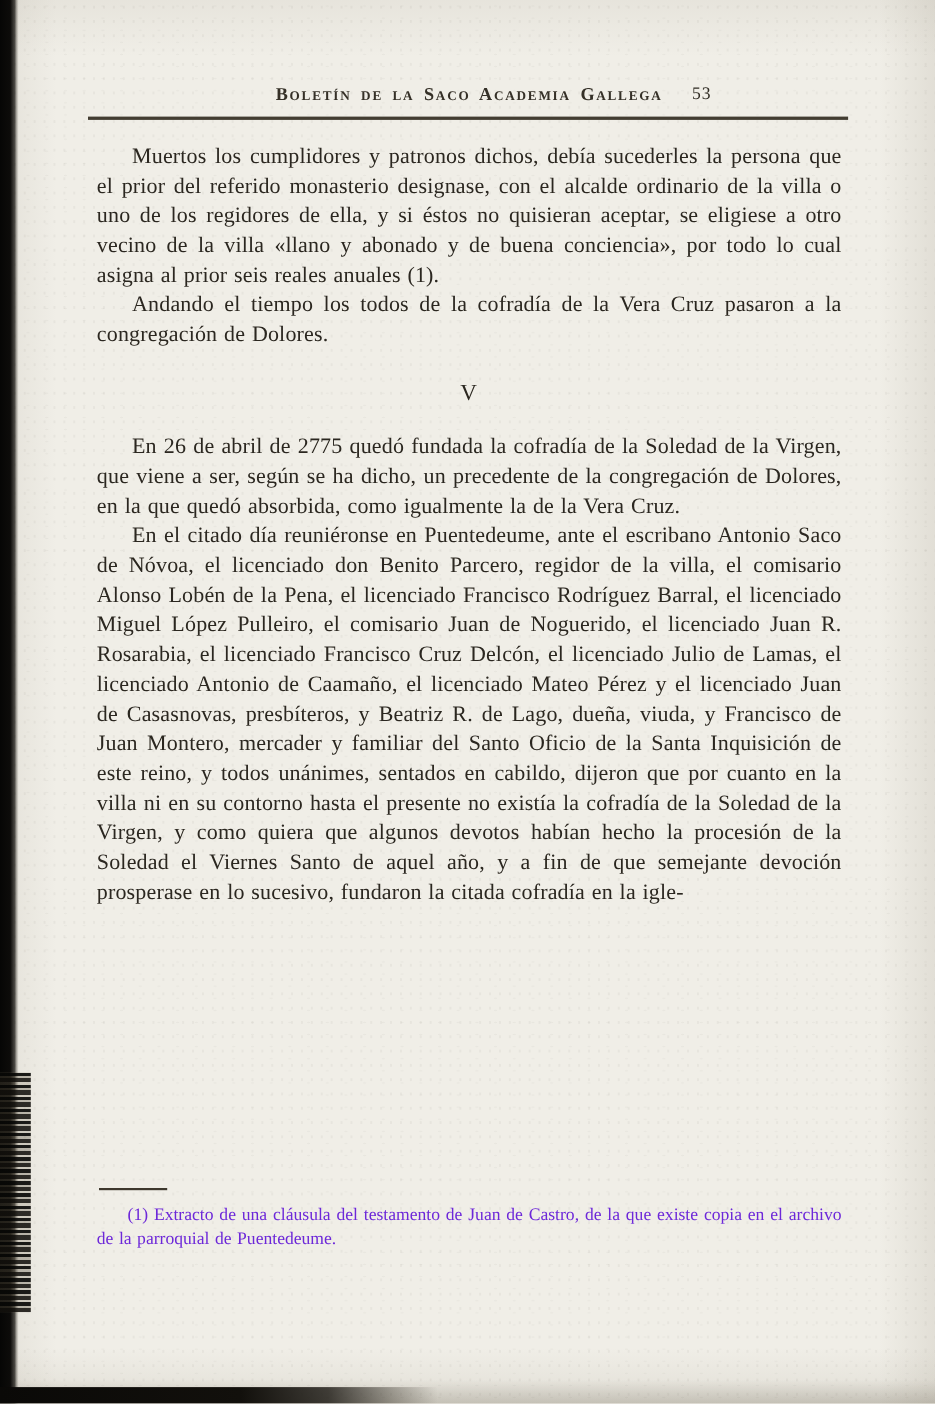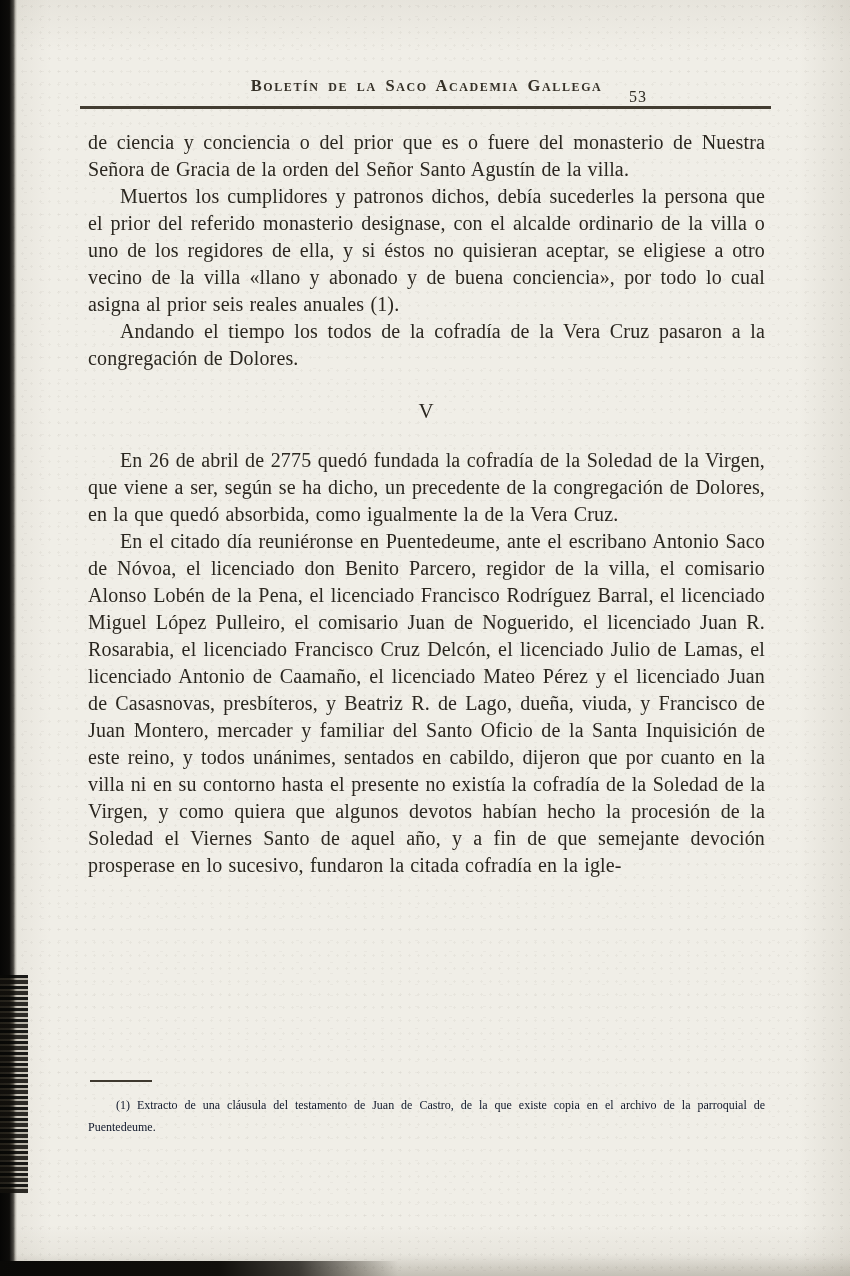--- a/index.html
+++ b/index.html
@@ -78,21 +78,21 @@
     font-variant: small-caps;
     font-weight: bold;
     font-size: 16.5px;
     letter-spacing: 1.6px;
     color: #353027;
     word-spacing: 3px;
   }
   .page-number {
     position: absolute;
     right: 118px;
-    top: 12px;
+    top: 1px;
     font-size: 16px;
     color: #2e2a22;
     letter-spacing: 1px;
   }
   .header-rule {
     border: none;
     height: 3px;
     background: #433d32;
     margin: 6px -6px 0 -8px;
   }
@@ -127,46 +127,45 @@
   }
   .footnote-rule {
     border: none;
     height: 2px;
     width: 62px;
     background: #3e382e;
     margin: 0 0 12px 2px;
   }
   .footnote {
     margin: 0;
-    font-size: 12px;
+    font-size: 16px;
     line-height: 22px;
     text-align: justify;
     text-indent: 28px;
-    color: #0f172a;
+    color: #6d28d9;
     word-spacing: 1px;
   }
 </style>
 </head>
 <body>
 
 <div class="scan-edge-left"></div>
 <div class="scan-texture-band"></div>
 <div class="scan-shade-bottom"></div>
 <div class="scan-edge-bottom"></div>
 
 <div class="page">
 
   <header class="page-header">
     <span class="journal-title">Boletín de la Saco Academia Gallega</span>
     <span class="page-number">53</span>
   </header>
   <hr class="header-rule">
 
   <main class="body-text">
-    <p class="noindent">de ciencia y conciencia o del prior que es o fuere del monasterio de Nuestra Señora de Gracia de la orden del Señor Santo Agustín de la villa.</p>
     <p>Muertos los cumplidores y patronos dichos, debía sucederles la persona que el prior del referido monasterio designase, con el alcalde ordinario de la villa o uno de los regidores de ella, y si éstos no quisieran aceptar, se eligiese a otro vecino de la villa «llano y abonado y de buena conciencia», por todo lo cual asigna al prior seis reales anuales (1).</p>
     <p>Andando el tiempo los todos de la cofradía de la Vera Cruz pasaron a la congregación de Dolores.</p>
     <h2 class="section-heading">V</h2>
     <p>En 26 de abril de 2775 quedó fundada la cofradía de la Soledad de la Virgen, que viene a ser, según se ha dicho, un precedente de la congregación de Dolores, en la que quedó absorbida, como igualmente la de la Vera Cruz.</p>
     <p>En el citado día reuniéronse en Puentedeume, ante el escribano Antonio Saco de Nóvoa, el licenciado don Benito Parcero, regidor de la villa, el comisario Alonso Lobén de la Pena, el licenciado Francisco Rodríguez Barral, el licenciado Miguel López Pulleiro, el comisario Juan de Noguerido, el licenciado Juan R. Rosarabia, el licenciado Francisco Cruz Delcón, el licenciado Julio de Lamas, el licenciado Antonio de Caamaño, el licenciado Mateo Pérez y el licenciado Juan de Casasnovas, presbíteros, y Beatriz R. de Lago, dueña, viuda, y Francisco de Juan Montero, mercader y familiar del Santo Oficio de la Santa Inquisición de este reino, y todos unánimes, sentados en cabildo, dijeron que por cuanto en la villa ni en su contorno hasta el presente no existía la cofradía de la Soledad de la Virgen, y como quiera que algunos devotos habían hecho la procesión de la Soledad el Viernes Santo de aquel año, y a fin de que semejante devoción prosperase en lo sucesivo, fundaron la citada cofradía en la igle-</p>
   </main>
 
   <footer class="footnote-area">
     <hr class="footnote-rule">
     <p class="footnote">(1) Extracto de una cláusula del testamento de Juan de Castro, de la que existe copia en el archivo de la parroquial de Puentedeume.</p>

